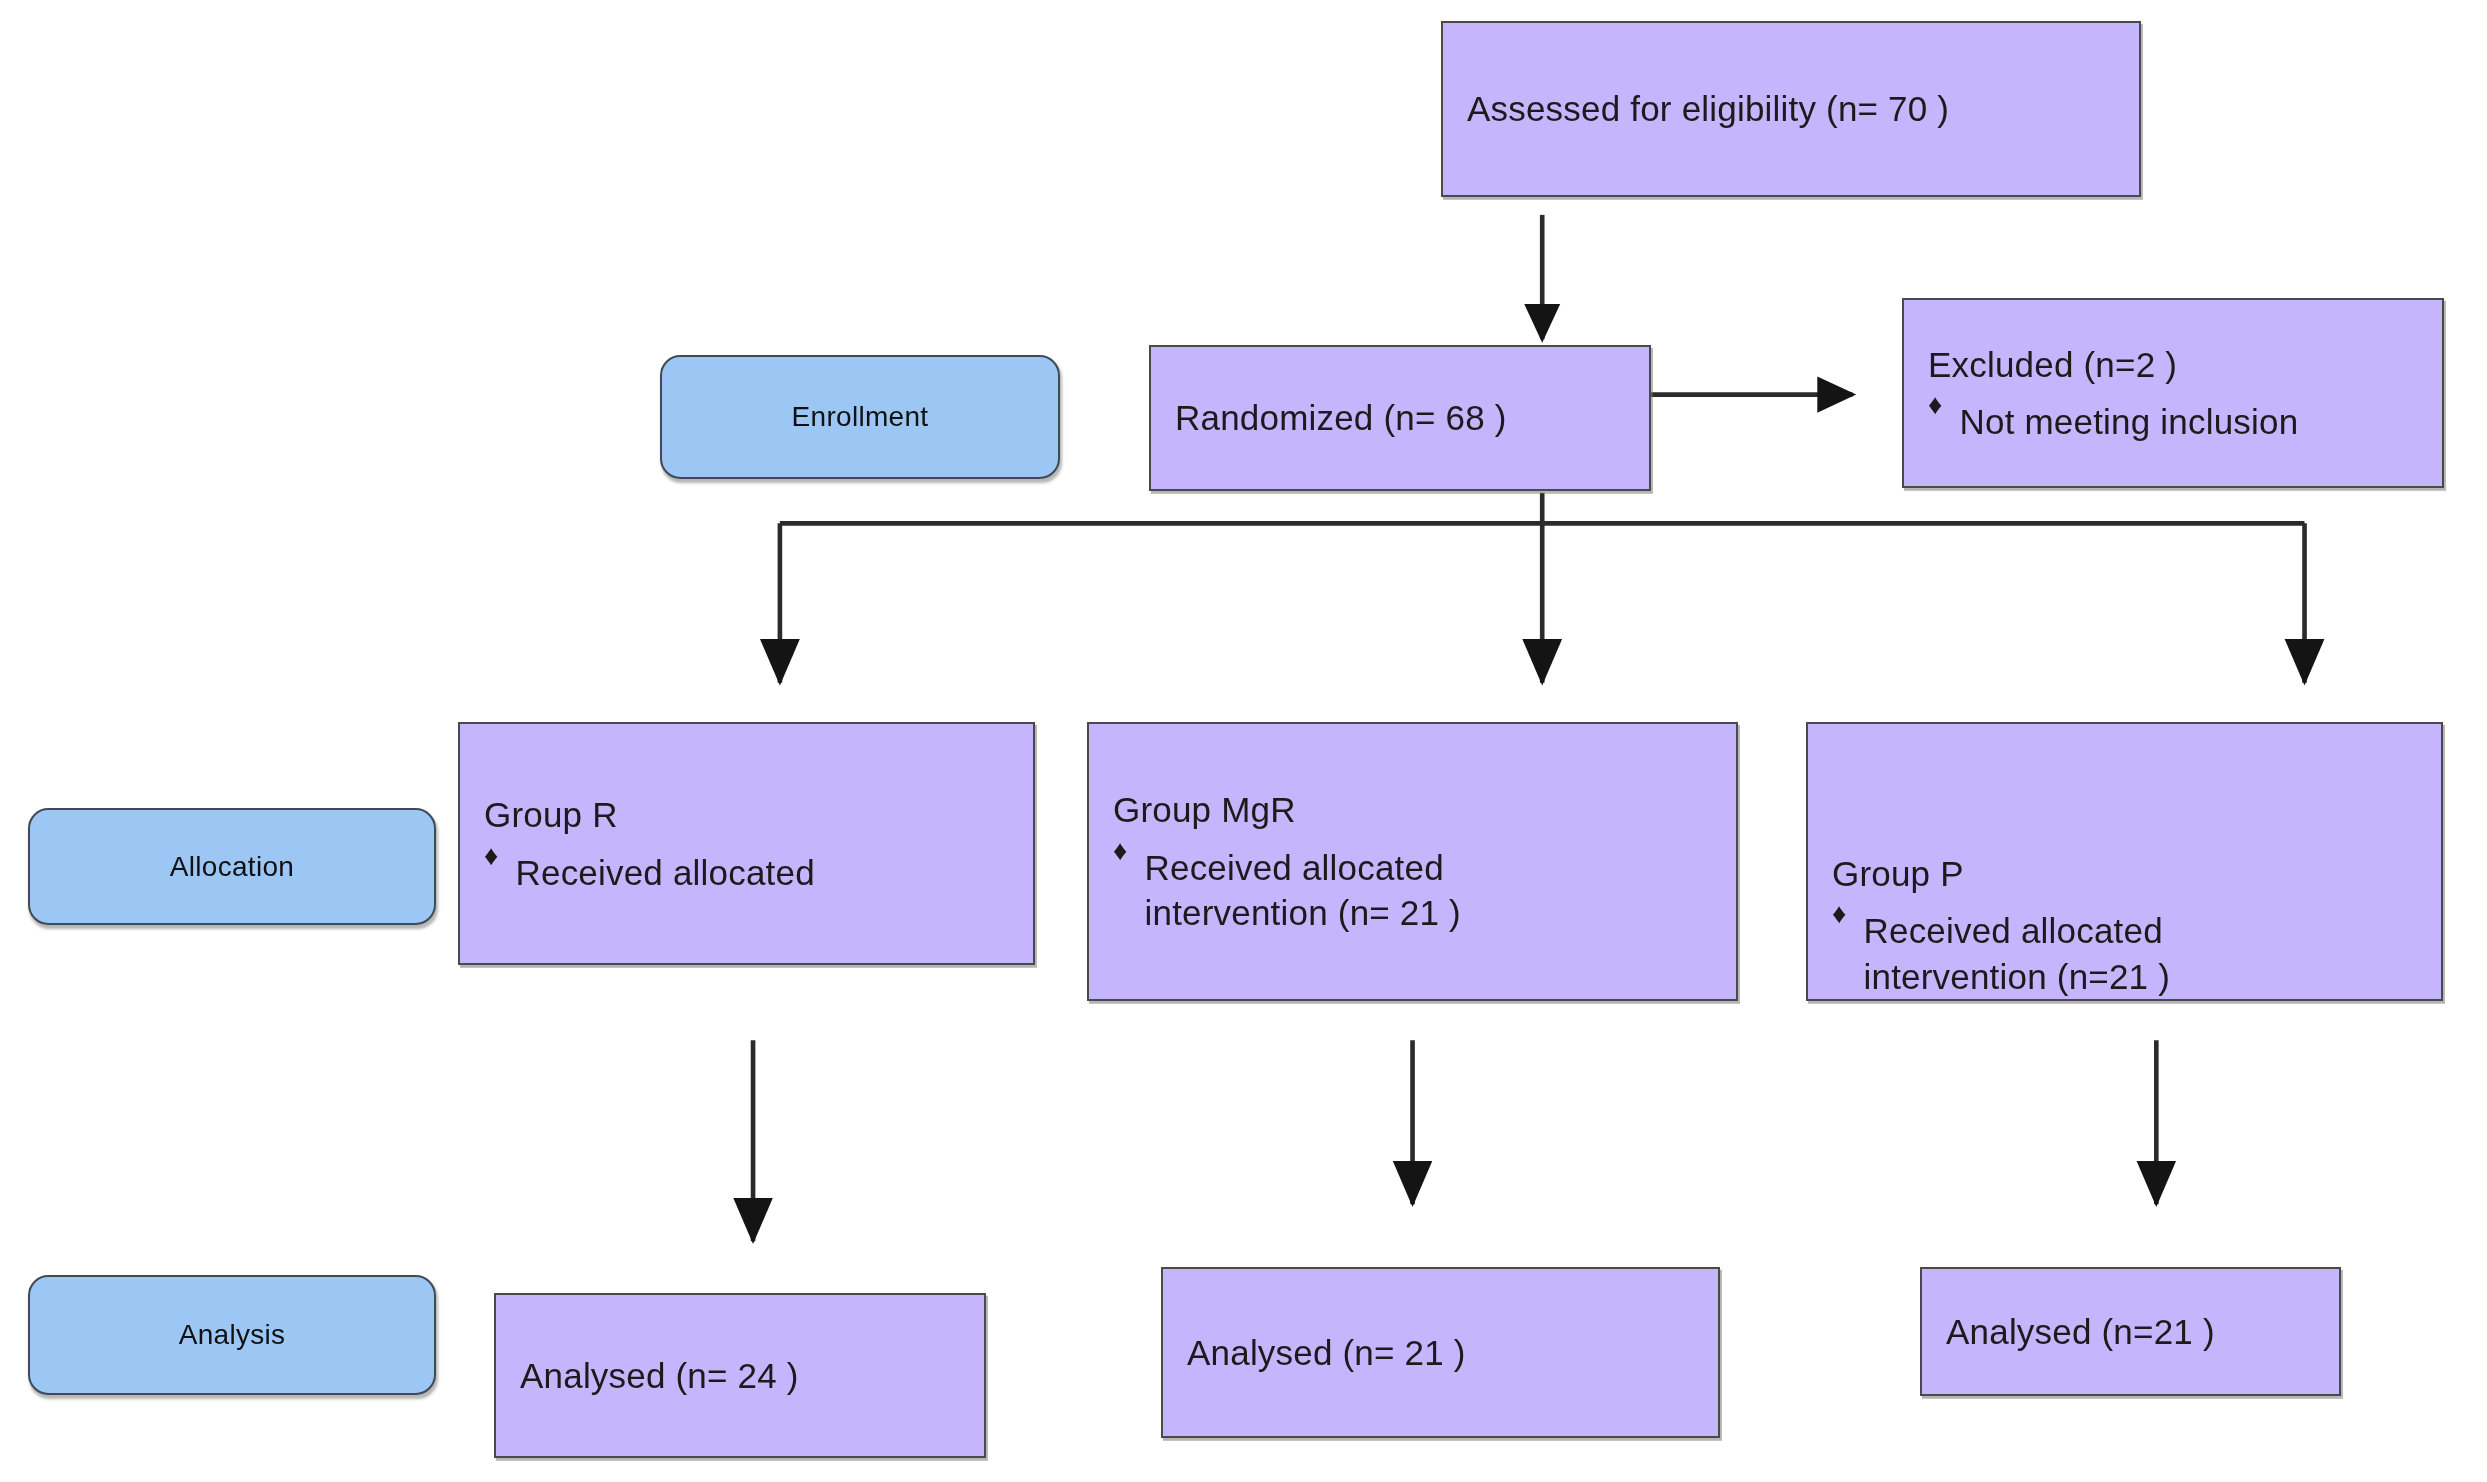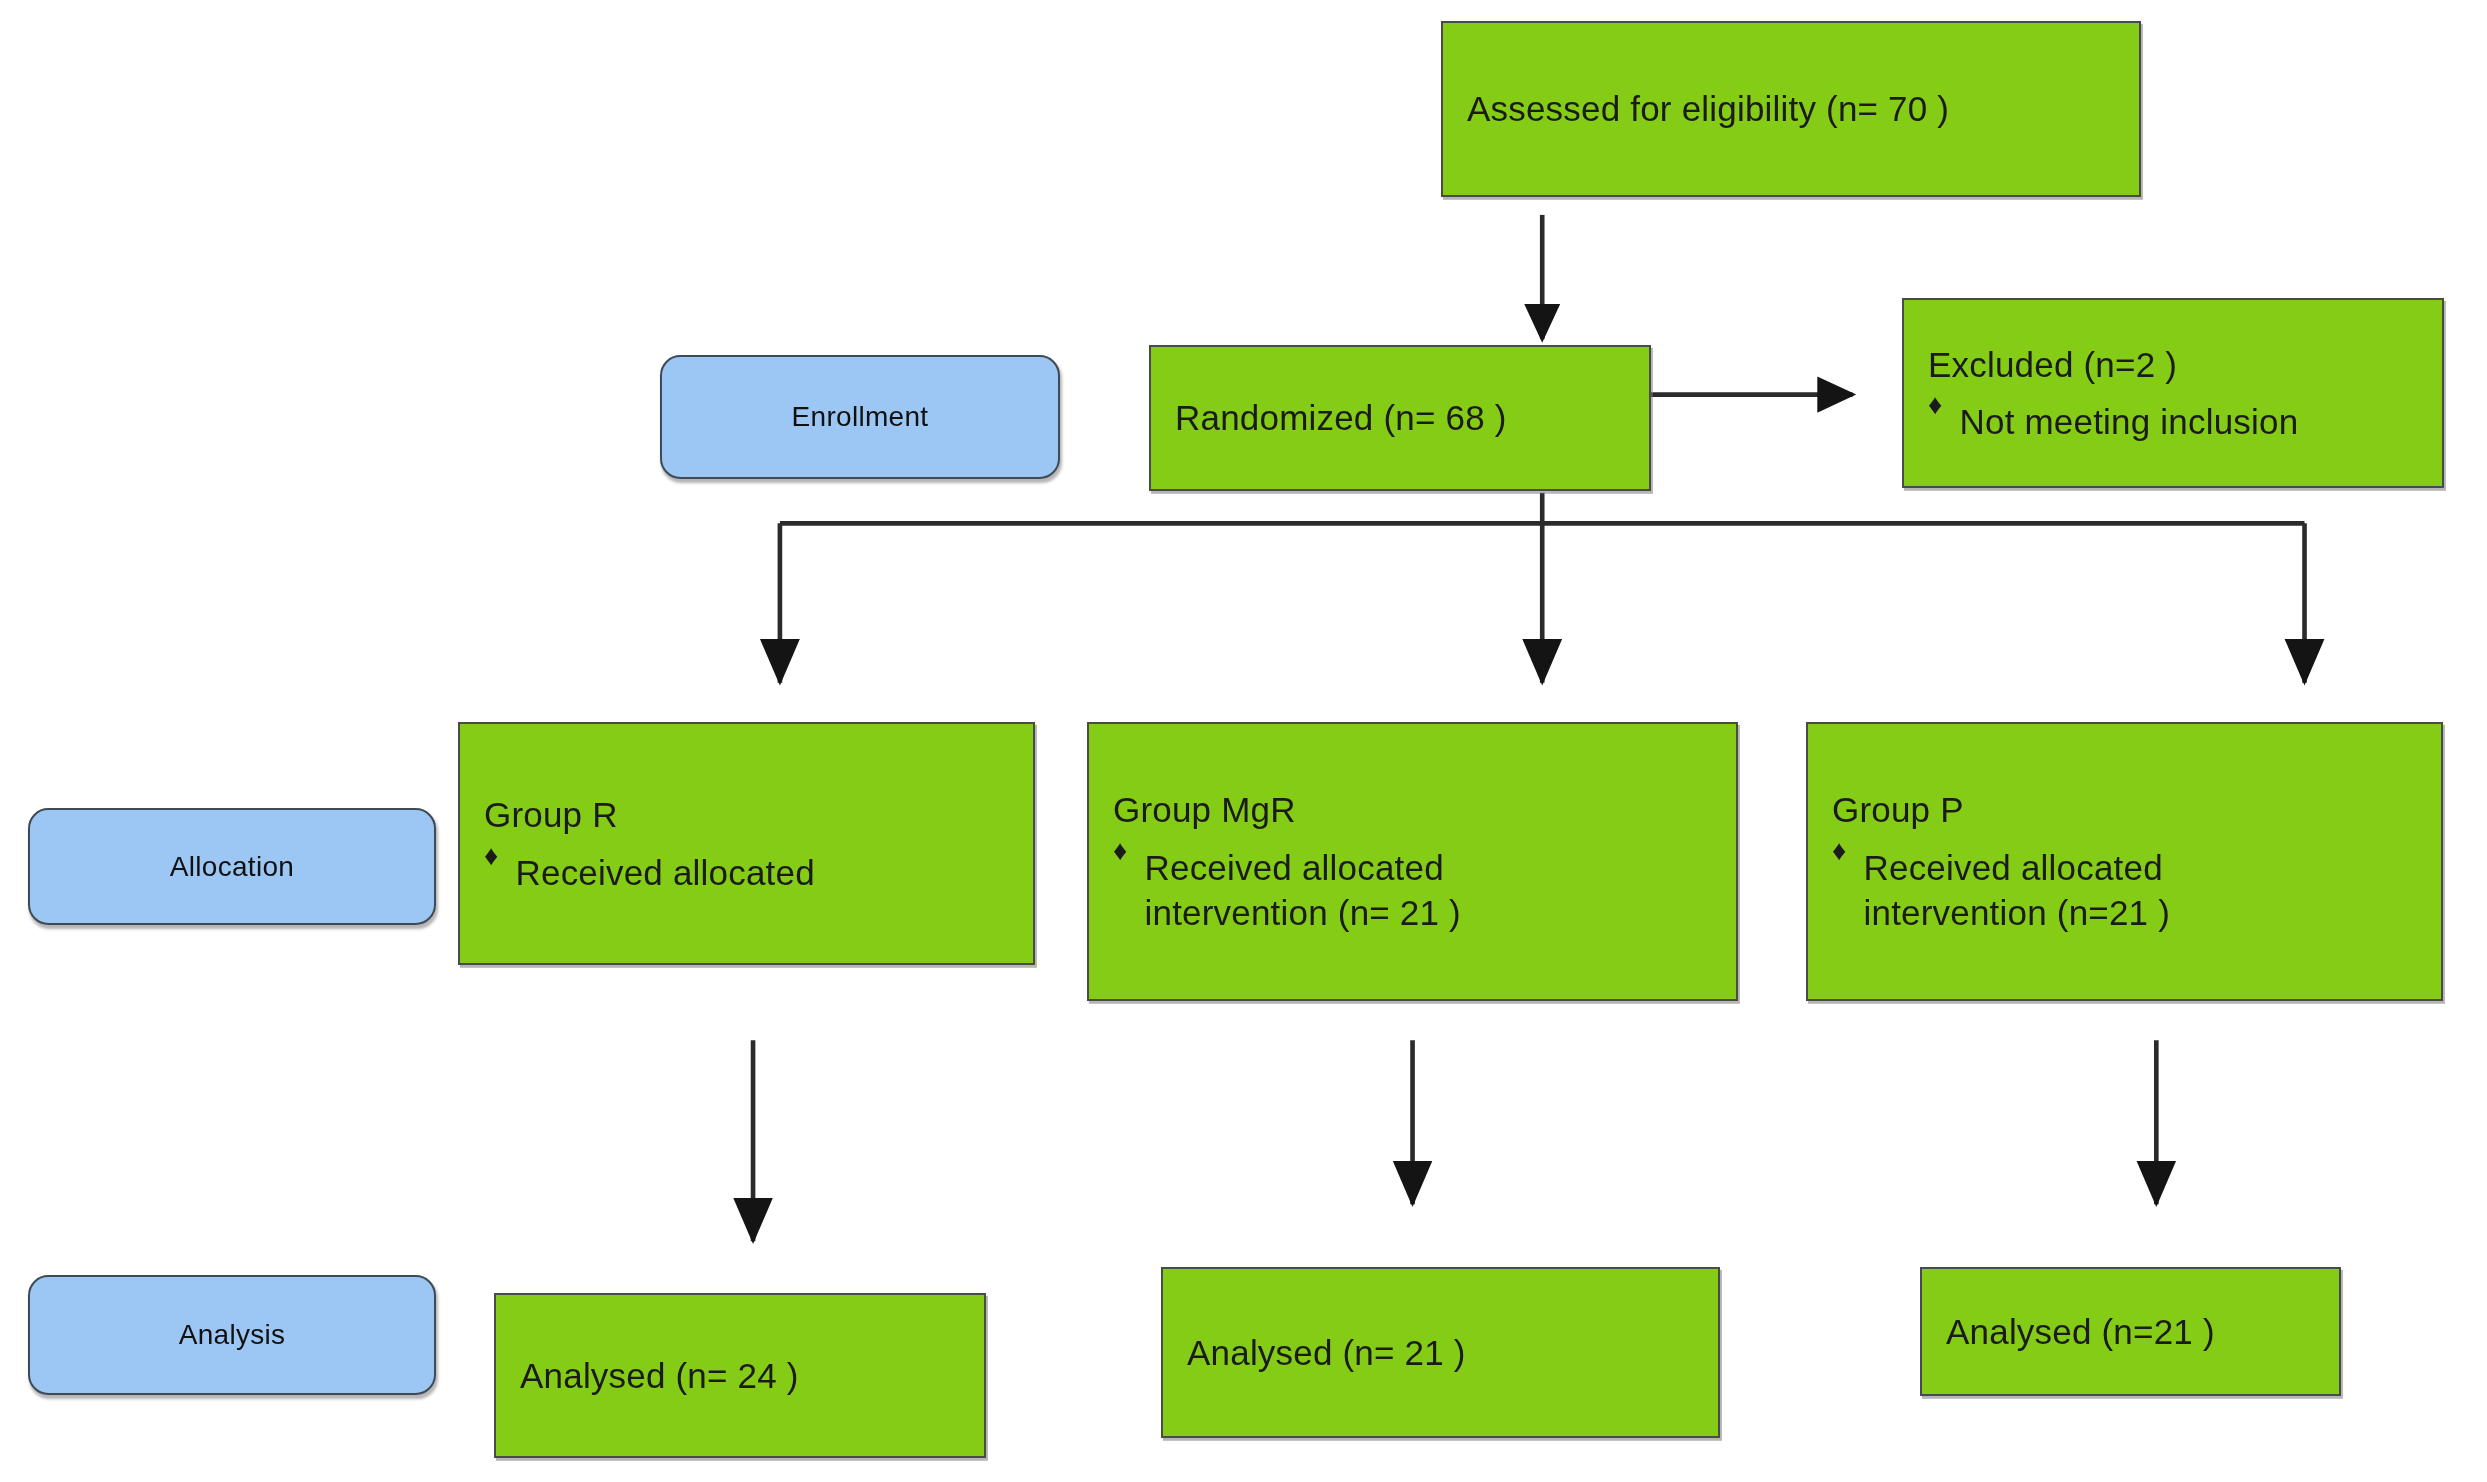--- a/index.html
+++ b/index.html
@@ -25,21 +25,21 @@
     top: 0;
     width: 2487px;
     height: 1482px;
     pointer-events: none;
   }
 
   
   .box {
     position: absolute;
     box-sizing: border-box;
-    background: #84cc16;
+    background: #c4b5fd;
     border: 2.8px solid #4a4a4a;
     box-shadow: 1.9px 2.8px 0 rgba(120,120,120,0.55);
     display: flex;
     flex-direction: column;
     justify-content: center;
     color: #1b1b1b;
     font-size: 35px;
     line-height: 1.30;
     letter-spacing: 0.2px;
   }
@@ -160,21 +160,21 @@
     <div class="pad">
       <span class="title-line">Group MgR</span>
       <span class="bullet-line">
         <span class="bullet-glyph">♦</span>
         <span class="bullet-text">Received allocated</span>
       </span>
       <span class="title-line indent">intervention (n= 21 )</span>
     </div>
   </div>
 
-  <div class="box" style="left:1806px; top:722px; width:637px; height:279px;">
+  <div class="box" style="left:1806px; top:722px; width:637px; height:279px;justify-content:flex-end;">
     <div class="pad">
       <span class="title-line">Group P</span>
       <span class="bullet-line">
         <span class="bullet-glyph">♦</span>
         <span class="bullet-text">Received allocated</span>
       </span>
       <span class="title-line indent">intervention (n=21  )</span>
     </div>
   </div>
 

